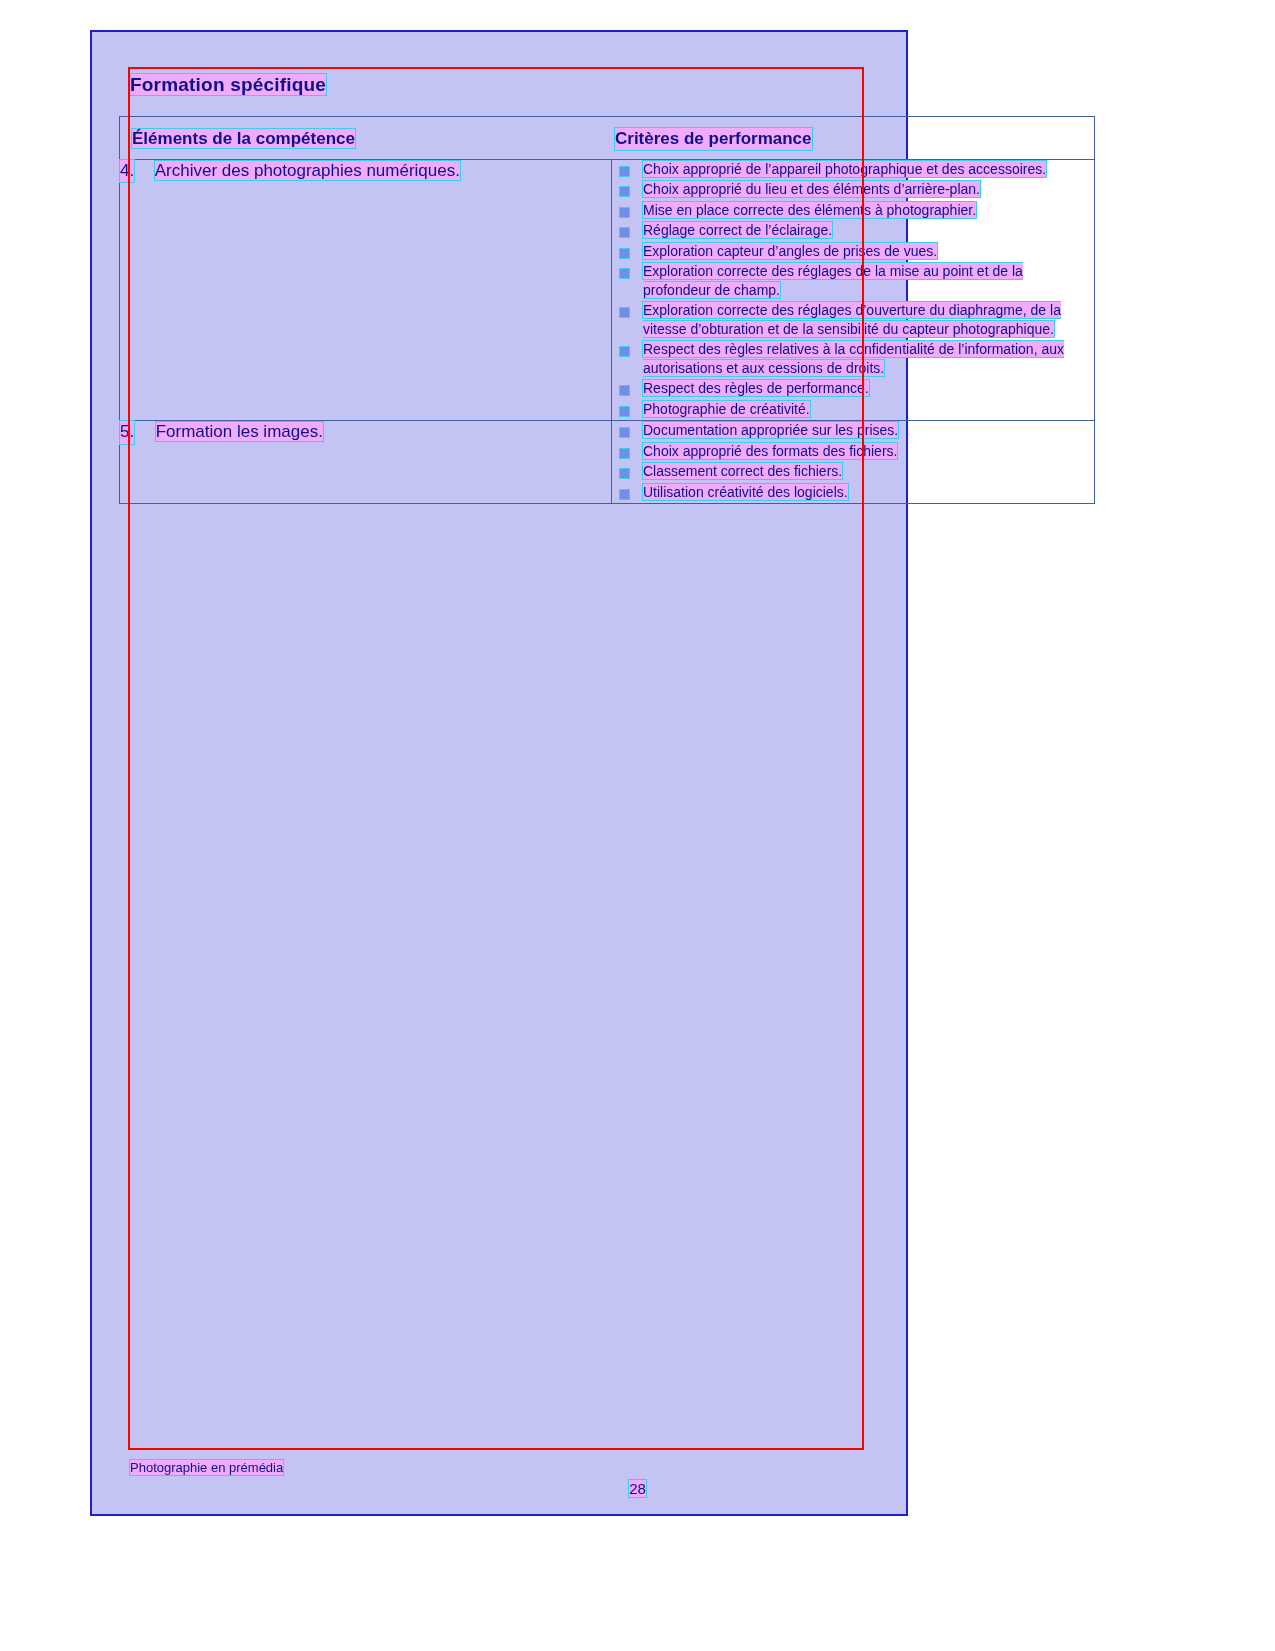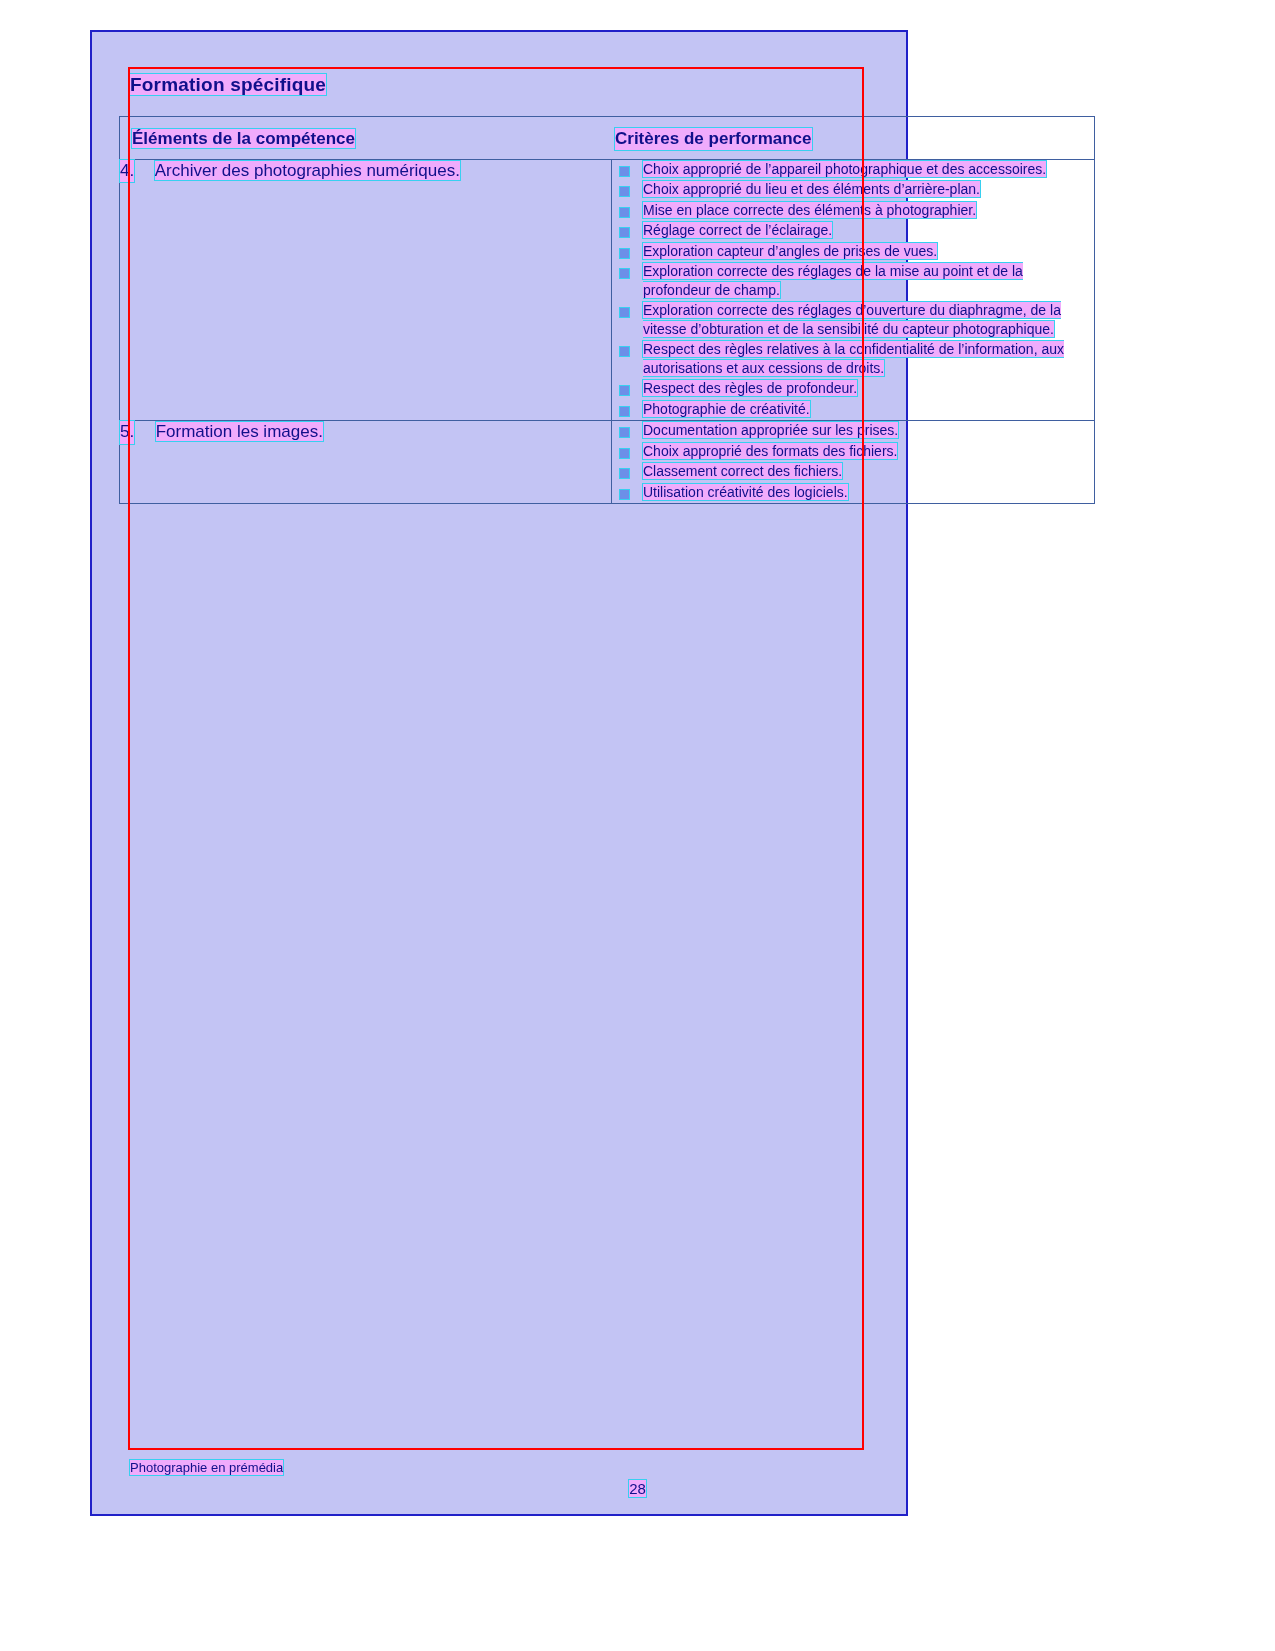--- a/index.html
+++ b/index.html
@@ -163,21 +163,21 @@
     <td class="crit-cell">
       <ul class="crit-list">
         <li><span class="bullet"></span><span class="hl txt">Choix approprié de l’appareil photographique et des accessoires.</span></li>
         <li><span class="bullet"></span><span class="hl txt">Choix approprié du lieu et des éléments d’arrière-plan.</span></li>
         <li><span class="bullet"></span><span class="hl txt">Mise en place correcte des éléments à photographier.</span></li>
         <li><span class="bullet"></span><span class="hl txt">Réglage correct de l’éclairage.</span></li>
         <li><span class="bullet"></span><span class="hl txt">Exploration capteur d’angles de prises de vues.</span></li>
         <li><span class="bullet"></span><span class="hl txt">Exploration correcte des réglages de la mise au point et de la profondeur de champ.</span></li>
         <li><span class="bullet"></span><span class="hl txt">Exploration correcte des réglages d’ouverture du diaphragme, de la vitesse d’obturation et de la sensibilité du capteur photographique.</span></li>
         <li><span class="bullet"></span><span class="hl txt">Respect des règles relatives à la confidentialité de l’information, aux autorisations et aux cessions de droits.</span></li>
-        <li><span class="bullet"></span><span class="hl txt">Respect des règles de profondeur.</span></li>
+        <li><span class="bullet"></span><span class="hl txt">Respect des règles de performance.</span></li>
         <li><span class="bullet"></span><span class="hl txt">Photographie de créativité.</span></li>
       </ul>
     </td>
   </tr>
 
   <tr>
     <td class="elem-cell">
       <div class="elem-text">
         <span class="hl elem-num">5.</span>
         <span style="display:inline-block;width:12px;"></span>

